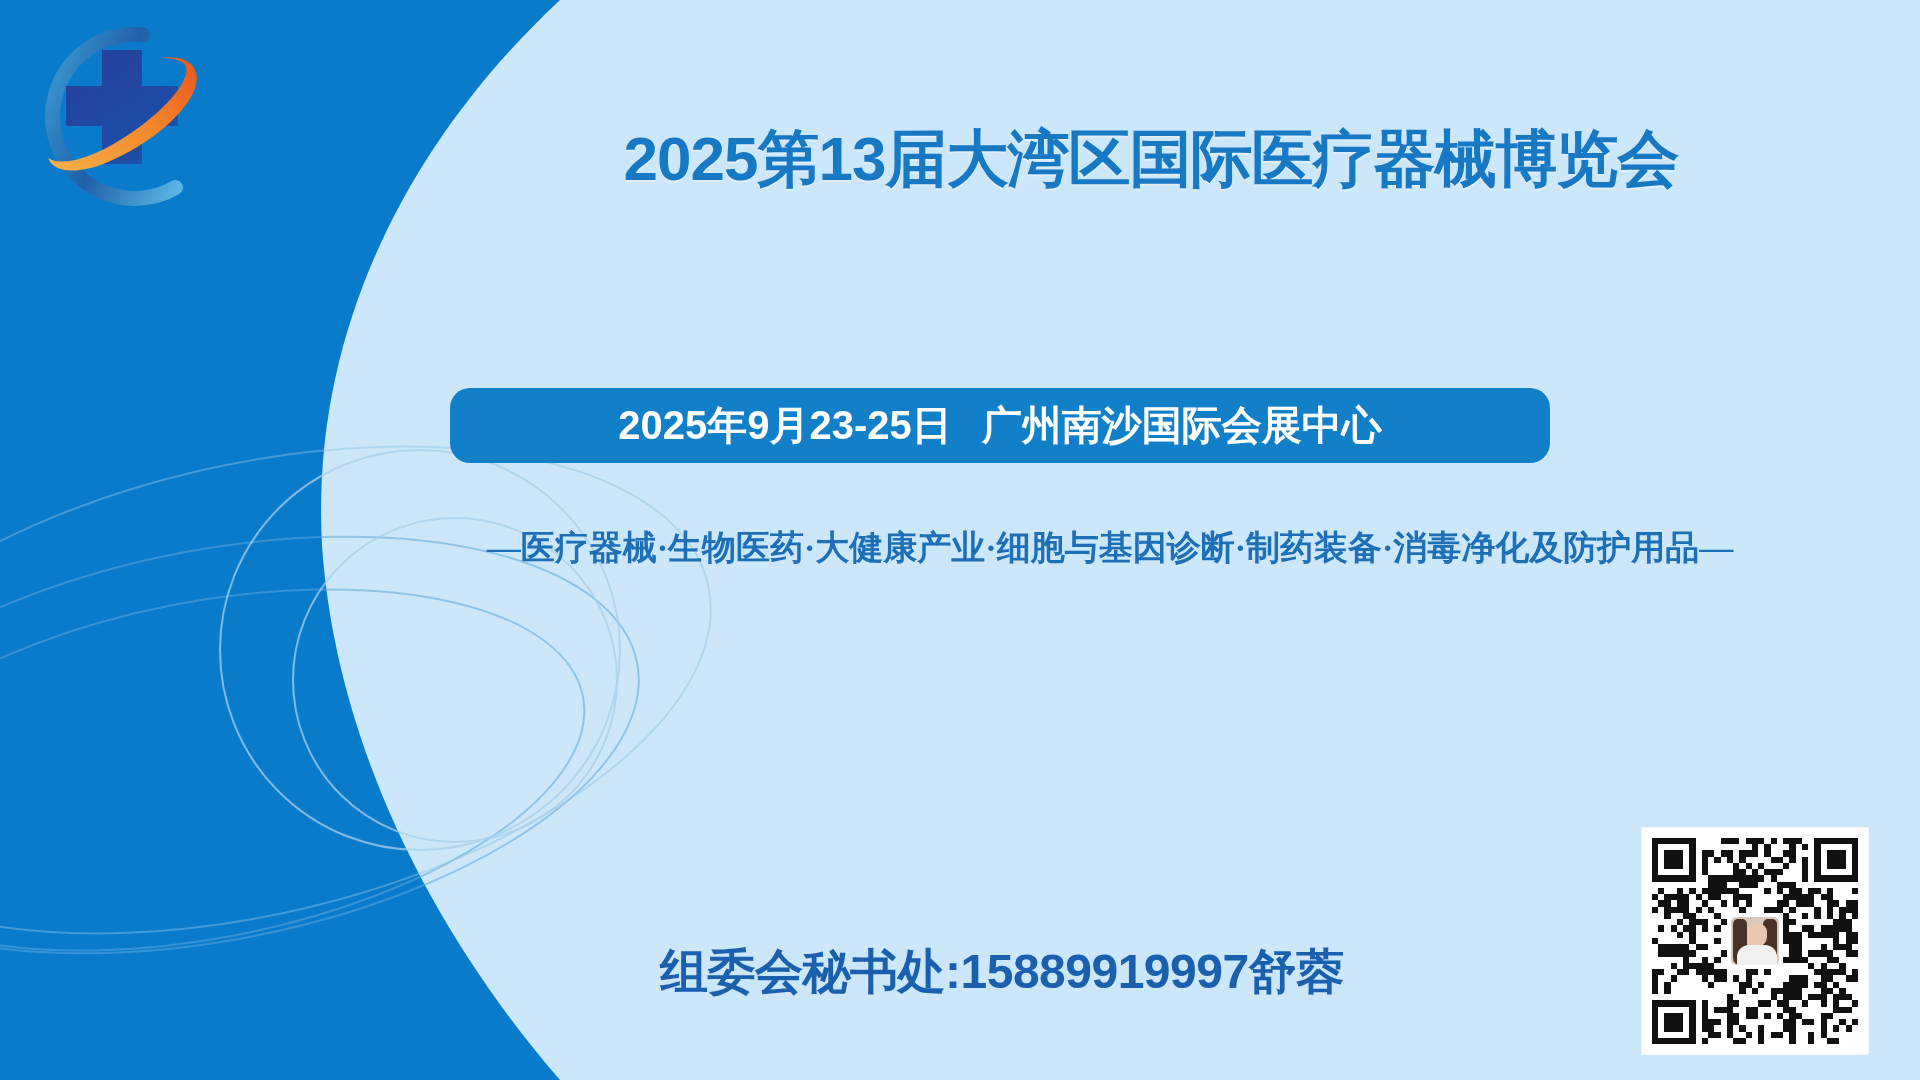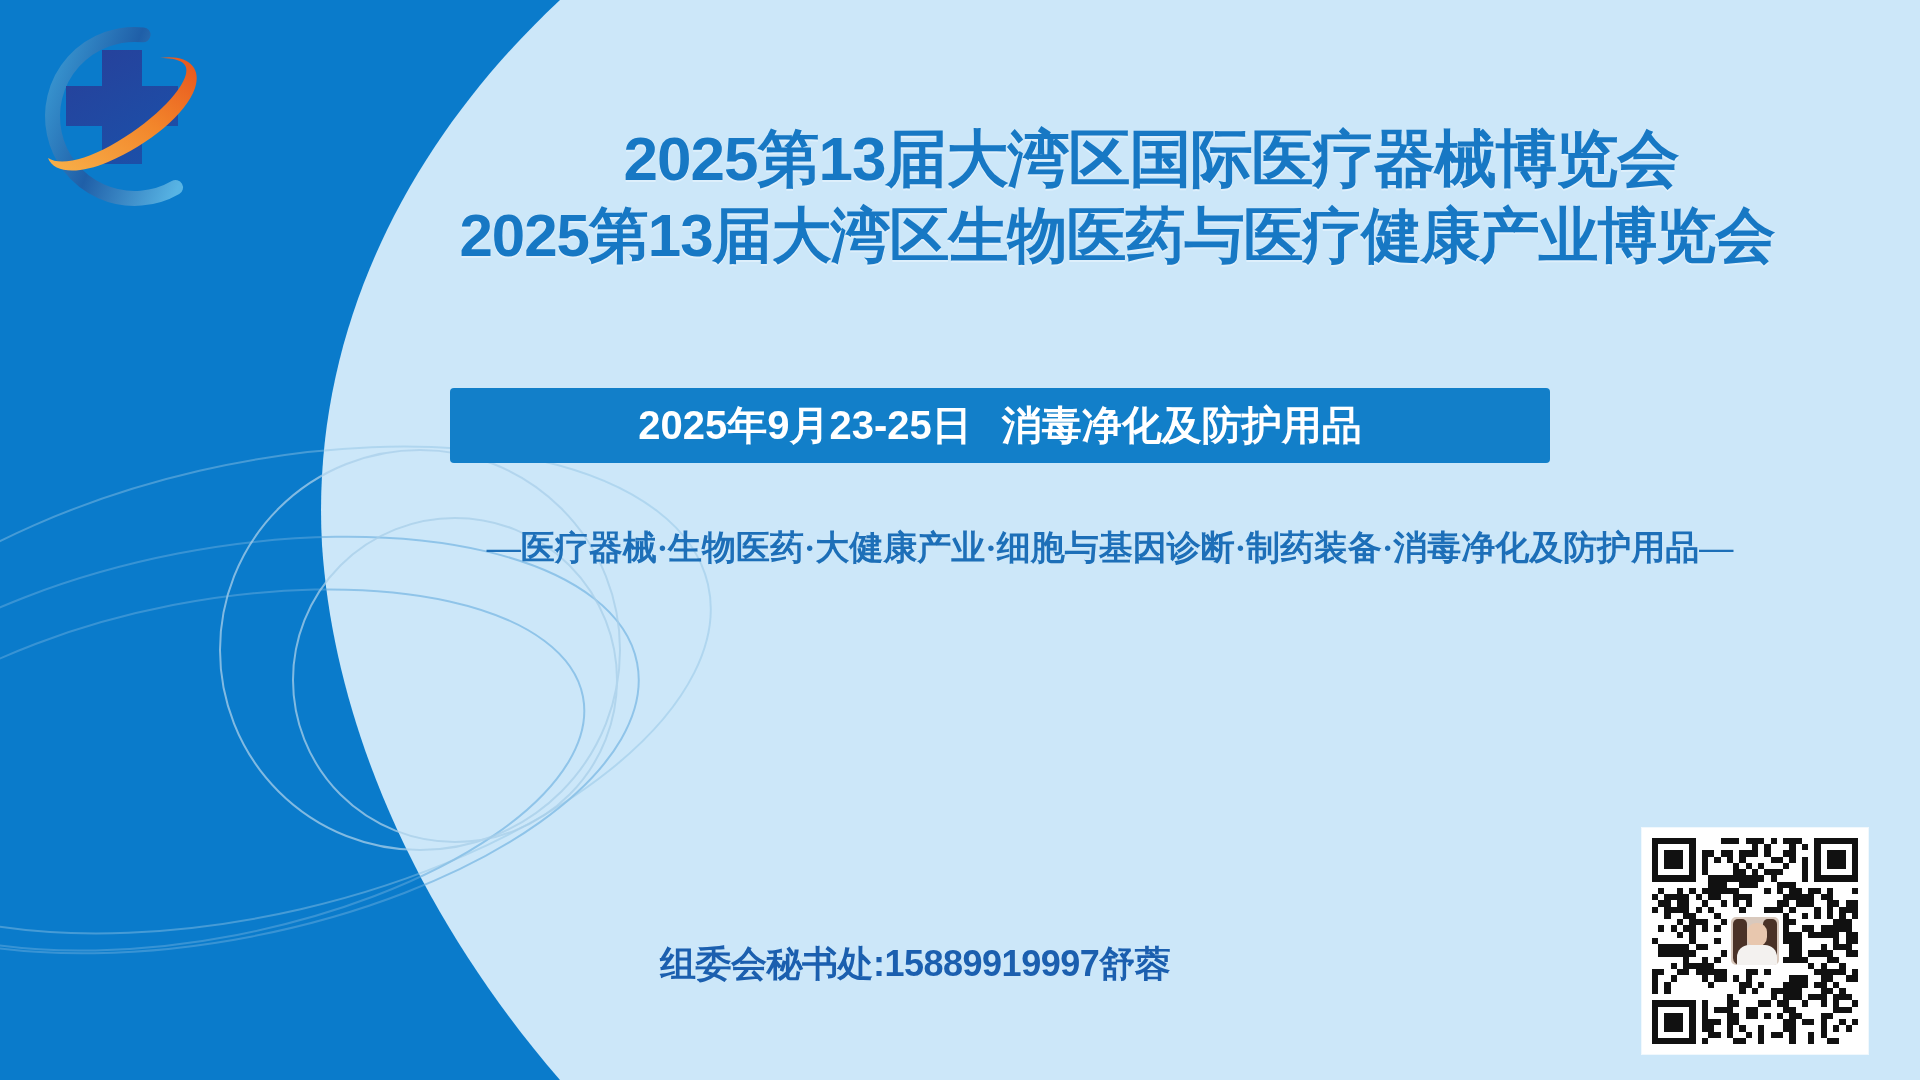--- a/index.html
+++ b/index.html
@@ -48,21 +48,21 @@
     text-shadow:0 2px 0 rgba(255,255,255,0.35);
   }
   .title-line.l1 { font-size:62px; margin-left:82px; }
   .title-line.l2 { font-size:60px; margin-top:16px; margin-left:14px; }
 
   .date-badge {
     position:absolute;
     left:120px; top:388px;
     width:1100px; height:75px;
     background:#127FC9;
-    border-radius:4px;
+    border-radius:20px;
     display:flex;
     align-items:center;
     justify-content:center;
     color:#FFFFFF;
     font-size:40px;
     font-weight:bold;
     letter-spacing:0px;
     white-space:nowrap;
   }
   .date-badge .gap { display:inline-block; width:30px; }
@@ -78,21 +78,21 @@
     font-weight:bold;
     white-space:nowrap;
     letter-spacing:0px;
   }
 
   .contact-line {
     position:absolute;
     left:330px; top:940px;
     width:620px;
     color:#1B5FAF;
-    font-size:36px;
+    font-size:48px;
     font-weight:bold;
     white-space:nowrap;
     letter-spacing:-0.5px;
   }
 
   
   .qr-box {
     position:absolute;
     left:1642px; top:828px;
     width:226px; height:226px;
@@ -191,27 +191,26 @@
                C 50,158 74,152 100,138
                C 140,116 172,84 176,66
                C 179,54 168,50 150,50 Z" fill="url(#swooshGrad)"></path>
     </svg>
   </div>
 
   <div class="content">
 
     <div class="title-block">
       <div class="title-line l1">2025第13届大湾区国际医疗器械博览会</div>
-      <div class="title-line l2">2025第13届大湾区生物医药与医疗健康产业博览会</div>
     </div>
 
     <div class="date-badge">
       <span>2025年9月23-25日</span>
       <span class="gap"></span>
-      <span>消毒净化及防护用品</span>
+      <span>广州南沙国际会展中心</span>
     </div>
 
     <div class="scope-line">—医疗器械·生物医药·大健康产业·细胞与基因诊断·制药装备·消毒净化及防护用品—</div>
 
     <div class="contact-line">组委会秘书处:15889919997舒蓉</div>
   </div>
 
   <div class="qr-box">
     <div class="qr-inner">
       <svg class="qr-svg" viewBox="0 0 33 33" shape-rendering="crispEdges">

